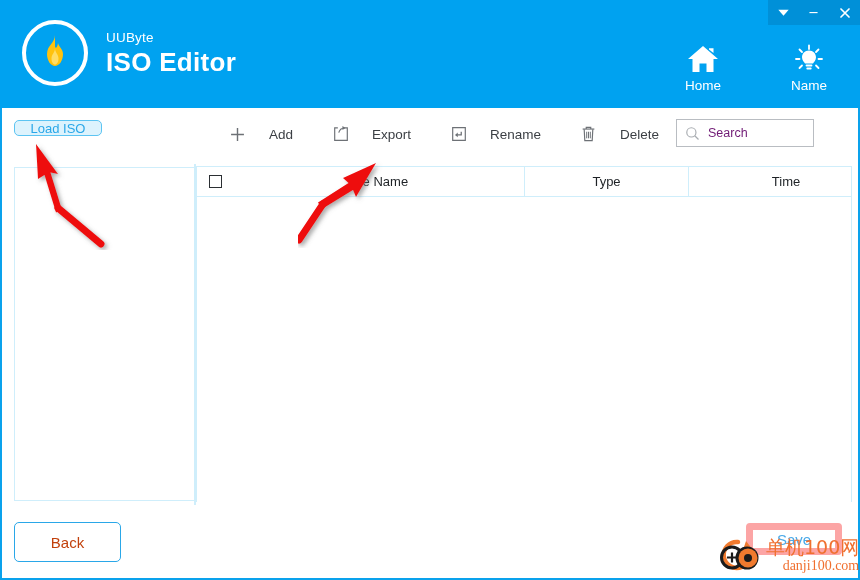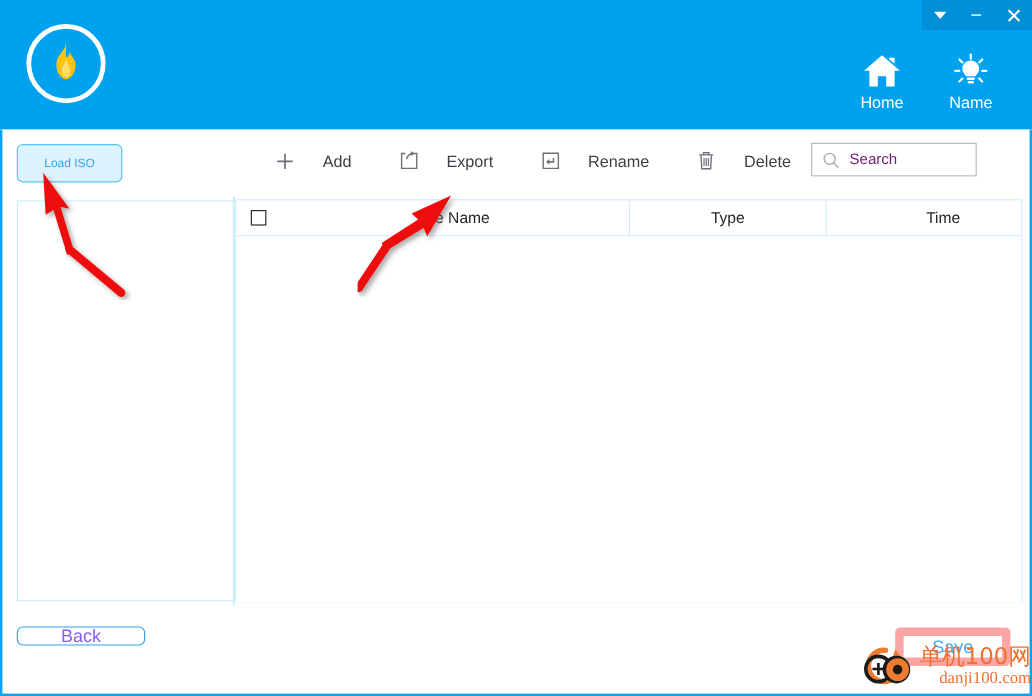--- a/index.html
+++ b/index.html
@@ -74,20 +74,21 @@
     font-size: 26px;
     font-weight: bold;
     line-height: 30px;
     letter-spacing: 0.3px;
   }
 
   .nav {
     position: absolute;
     right: 14px; top: 42px;
     display: flex;
+    gap: 32px;
   }
   .nav-item {
     width: 74px;
     display: flex;
     flex-direction: column;
     align-items: center;
     cursor: pointer;
     color: #ffffff;
   }
   .nav-icon { height: 32px; display:flex; align-items:flex-end; justify-content:center; }
@@ -101,26 +102,26 @@
   
   .toolbar {
     position: absolute;
     left: 0; top: 108px;
     width: 860px; height: 56px;
     background: #ffffff;
   }
   .load-iso {
     position: absolute;
     left: 14px; top: 12px;
-    width: 88px; height: 32px;
+    width: 88px; height: 16px;
     border: 1px solid #5cc4f2;
     border-radius: 5px;
     background: #ddf3fd;
     color: #2aa7e8;
-    font-size: 10px;
+    font-size: 13px;
     display: flex; align-items: center; justify-content: center;
     cursor: pointer;
   }
 
   .tool-actions {
     position: absolute;
     left: 228px; top: 12px;
     display: flex;
     align-items: center;
     gap: 38px;
@@ -209,25 +210,25 @@
   
   .footer {
     position: absolute;
     left: 0; top: 505px;
     width: 860px; height: 75px;
     background: #ffffff;
   }
   .back-btn {
     position: absolute;
     left: 14px; top: 17px;
-    width: 107px; height: 16px;
+    width: 107px; height: 40px;
     border: 1px solid #2aa7e8;
     border-radius: 5px;
     background: #ffffff;
-    color: #8b5cf6;
+    color: #c2410c;
     font-size: 15px;
     display: flex; align-items: center; justify-content: center;
     cursor: pointer;
   }
   .save-btn {
     position: absolute;
     left: 746px; top: 18px;
     width: 96px; height: 32px;
     border: 7px solid #fca5a5;
     border-radius: 4px;
@@ -305,20 +306,24 @@
         </svg>
       </div>
     </div>
 
     <div class="brand">
       <div class="logo-ring">
         <svg class="flame" width="34" height="40" viewBox="0 0 34 40" aria-hidden="true">
           <path d="M17 2 C17 10 9 12 9 21 C9 28 13 33 17 33 C21 33 25 28 25 21 C25 16 21 14 20 10 C19.5 15 17 16 17 13 Z" fill="#ffc20e"></path>
           <path d="M17 15 C17 20 13.5 21 13.5 25.5 C13.5 29 15 31.5 17 31.5 C19 31.5 20.5 29 20.5 25.5 C20.5 21 17 20 17 15 Z" fill="#ffdd66"></path>
         </svg>
+      </div>
+      <div class="brand-text">
+        <div class="brand-sub">UUByte</div>
+        <div class="brand-main">ISO Editor</div>
       </div>
     </div>
 
     <div class="nav">
 
       <div class="nav-item">
         <span class="nav-icon">
           <svg width="32" height="29" viewBox="0 0 32 29" aria-hidden="true">
             <path d="M16 1 L31 14 L26.5 14 L26.5 27 L19.5 27 L19.5 18.5 L12.5 18.5 L12.5 27 L5.5 27 L5.5 14 L1 14 Z" fill="#ffffff"></path>
             <path d="M22 3.2 L26.5 3.2 L26.5 8 L22 4.5 Z" fill="#ffffff"></path>

